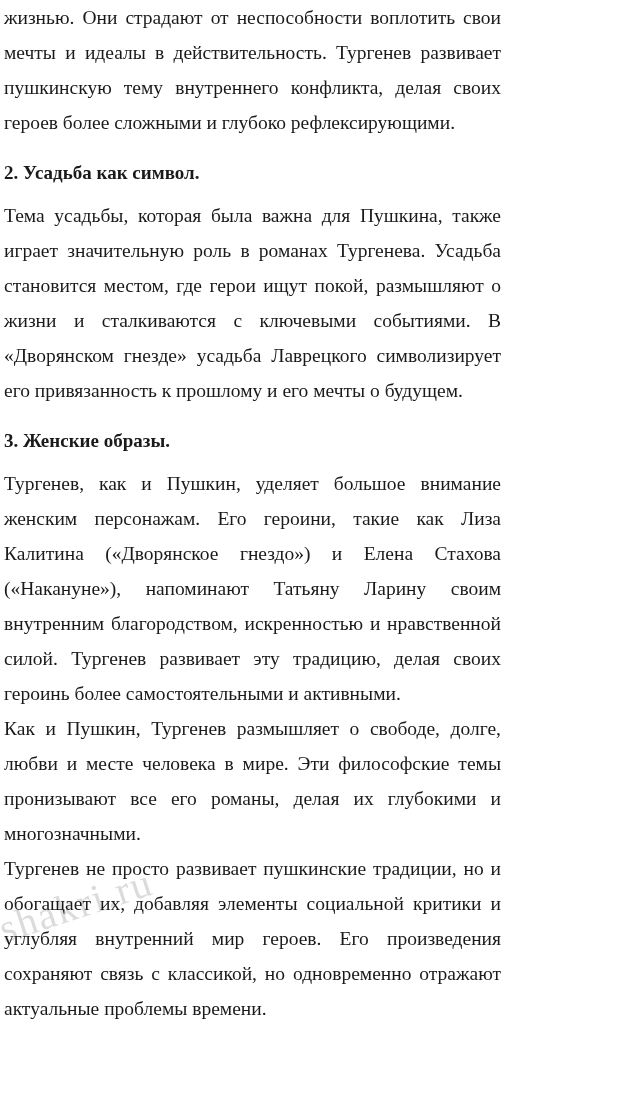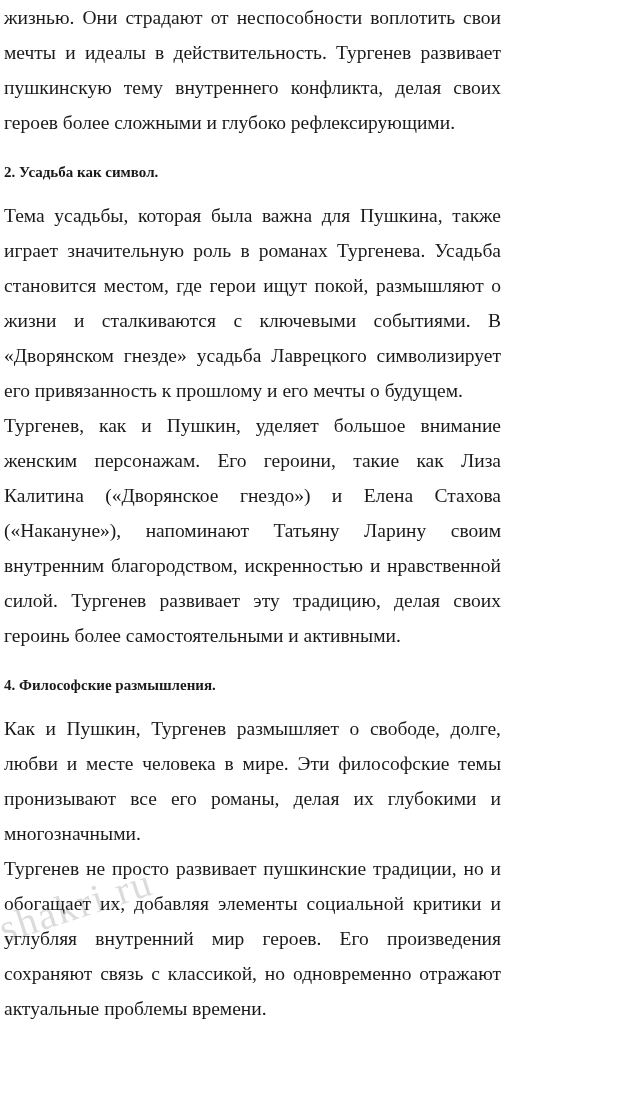--- a/index.html
+++ b/index.html
@@ -28,21 +28,21 @@
     line-height: 35px;
     text-align: justify;
     text-justify: inter-word;
     margin: 0 0 0 0;
     hyphens: none;
   }
   .para.first {
     margin-top: 0;
   }
   .heading {
-    font-size: 15px;
+    font-size: 19px;
     line-height: 35px;
     font-weight: bold;
     text-align: left;
     margin: 15px 0 0 0;
   }
   .heading + .para {
     margin-top: 8px;
   }
   
   .watermark {
@@ -69,23 +69,23 @@
 <div class="watermark">reshakri.ru</div>
 
 <div class="page">
 
   <p class="para first">жизнью. Они страдают от неспособности воплотить свои мечты и идеалы в действительность. Тургенев развивает пушкинскую тему внутреннего конфликта, делая своих героев более сложными и глубоко рефлексирующими.</p>
 
   <h3 class="heading">2. Усадьба как символ.</h3>
 
   <p class="para">Тема усадьбы, которая была важна для Пушкина, также играет значительную роль в романах Тургенева. Усадьба становится местом, где герои ищут покой, размышляют о жизни и сталкиваются с ключевыми событиями. В «Дворянском гнезде» усадьба Лаврецкого символизирует его привязанность к прошлому и его мечты о будущем.</p>
 
+  <h3 class="heading">3. Женские образы.</h3>
 
   <p class="para">Тургенев, как и Пушкин, уделяет большое внимание женским персонажам. Его героини, такие как Лиза Калитина («Дворянское гнездо») и Елена Стахова («Накануне»), напоминают Татьяну Ларину своим внутренним благородством, искренностью и нравственной силой. Тургенев развивает эту традицию, делая своих героинь более самостоятельными и активными.</p>
 
-  <h3 class="heading">4. Философские размышления.</h3>
 
   <p class="para">Как и Пушкин, Тургенев размышляет о свободе, долге, любви и месте человека в мире. Эти философские темы пронизывают все его романы, делая их глубокими и многозначными.</p>
 
 
   <p class="para">Тургенев не просто развивает пушкинские традиции, но и обогащает их, добавляя элементы социальной критики и углубляя внутренний мир героев. Его произведения сохраняют связь с классикой, но одновременно отражают актуальные проблемы времени.</p>
 
 </div>
 
 </body></html>

